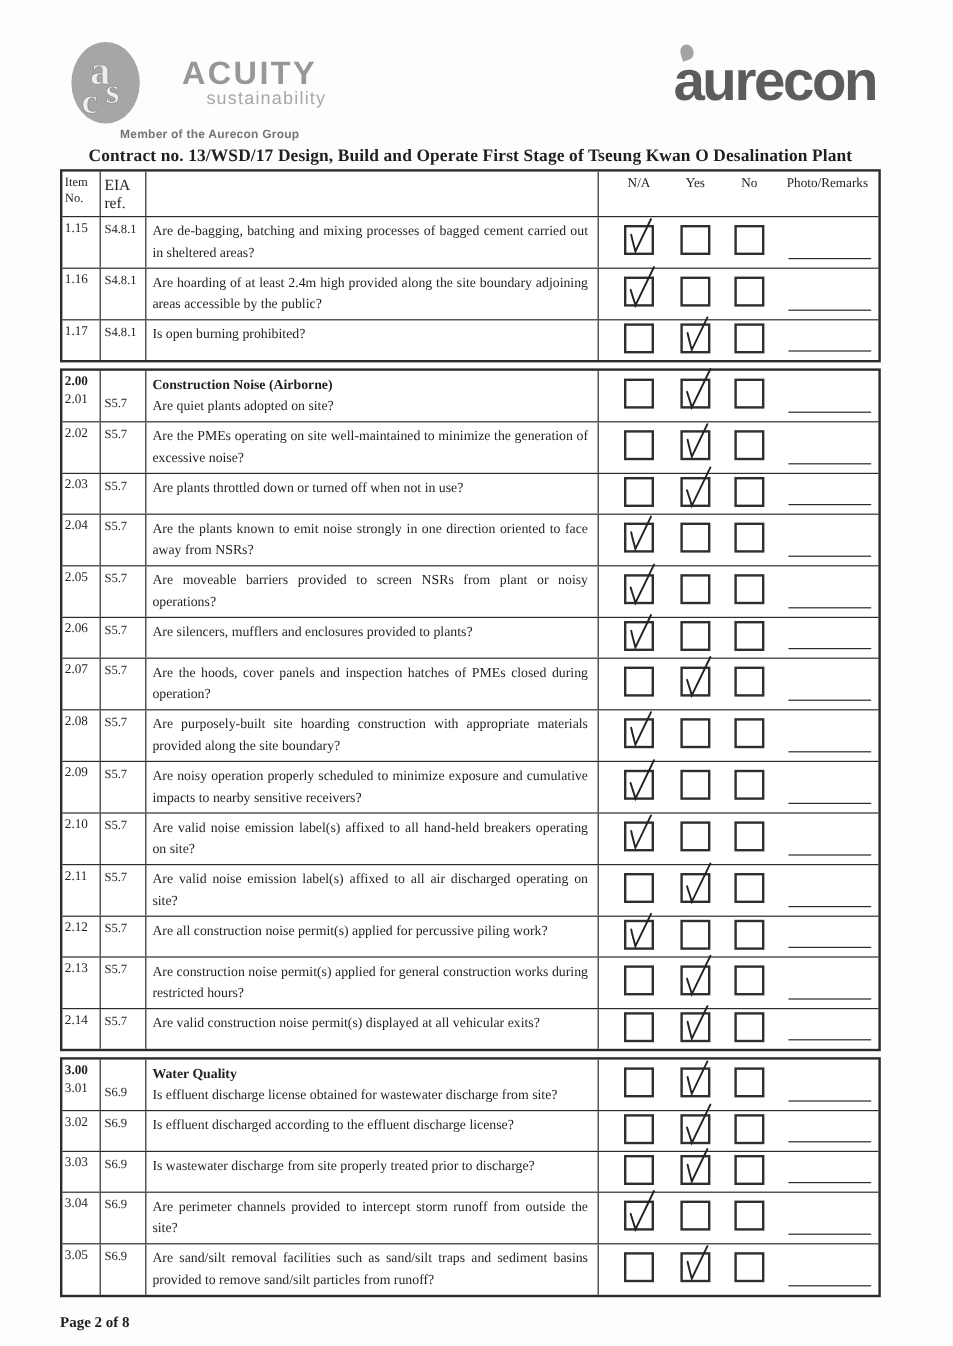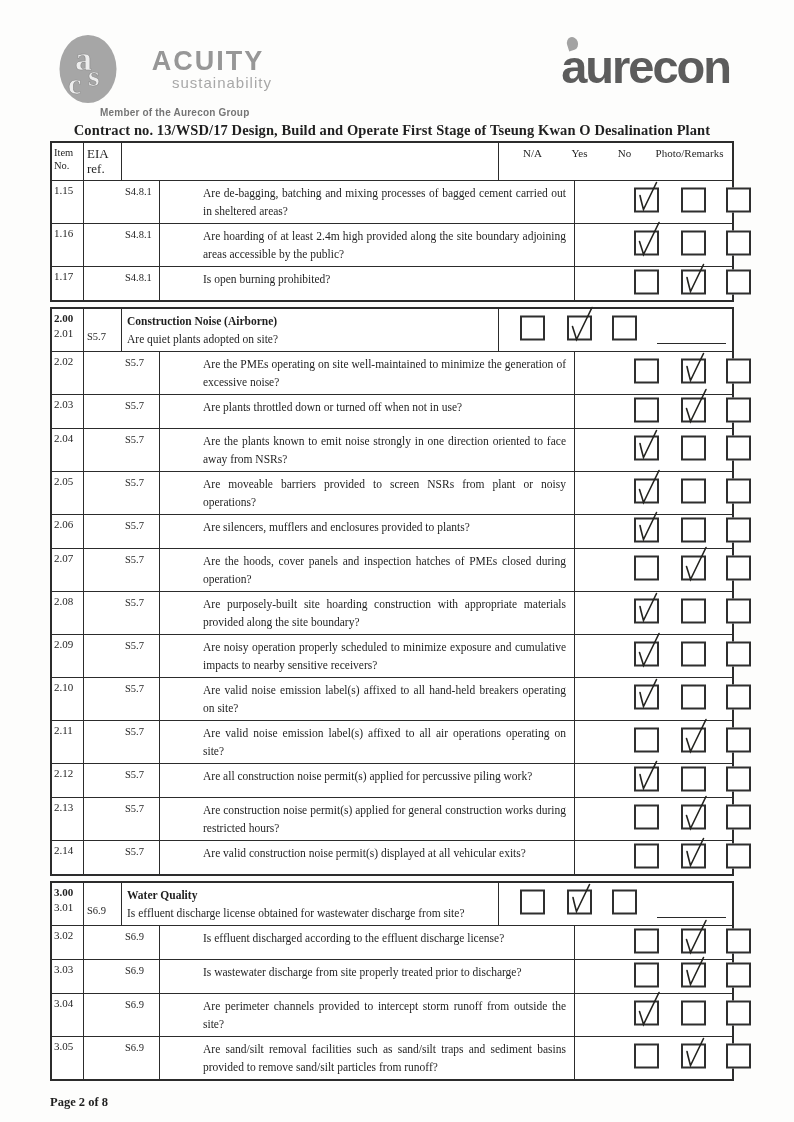--- a/index.html
+++ b/index.html
@@ -28,21 +28,21 @@
   .aurecon-leaf { position: absolute; left: 6px; top: -5px; width: 11px; height: 13px; background: #a3a3a3; border-radius: 60% 60% 60% 0; transform: rotate(-18deg); }
 
   
   .doc-title { text-align: center; font-weight: bold; font-size: 14.5px; margin-top: 2px; letter-spacing: .1px; white-space: nowrap; }
 
   
   .tbl { margin-top: 2px; width: 684px; border-radius: 11px; }
   .block { border: 2px solid #2c2c2c; background: #fff; }
   .block + .block { margin-top: 5px; }
   .row { display: grid; grid-template-columns: 32px 38px 377px 1fr; min-height: 34px; }
-  .row + .row { border-top: 1.5px solid #2c2c2c; gap: 38px; }
+  .row + .row { border-top: 1.5px solid #2c2c2c; }
   .cell { border-right: 1.2px solid #2c2c2c; }
   .c-checks { border-right: none; }
 
   .c-item { font-size: 11px; padding: 2px 1px 2px 2px; line-height: 15px; }
   .sec-no { font-weight: bold; }
   .c-ref { font-size: 10.5px; padding: 3px 1px 2px 3px; line-height: 15px; }
   .section-start .c-ref { padding-top: 20px; }
   .c-q { font-size: 11.5px; padding: 3px 8px 3px 5px; text-align: justify; }
   .qtext { line-height: 18px; }
   .sec-title { font-weight: bold; line-height: 18px; }
@@ -365,21 +365,21 @@
                 <div class="box b2"></div>
                 <div class="rem-line"></div>
               </div>
             </div>
             <div class="row">
               <div class="c-item cell">
                 <div class="inum">2.11</div>
               </div>
               <div class="c-ref cell">S5.7</div>
               <div class="c-q cell">
-                <div class="qtext">Are valid noise emission label(s) affixed to all air operations operating on site?</div>
+                <div class="qtext">Are valid noise emission label(s) affixed to all air discharged operating on site?</div>
               </div>
               <div class="c-checks cell">
                 <div class="box b0"></div>
                 <div class="box b1">
                   <svg class="tick" viewBox="0 0 30 36">
                     <path d="M6.5 20 C8 25, 9.5 29, 10.5 33 L26 1" fill="none" stroke="#23231f" stroke-width="1.6" stroke-linecap="round"></path>
                   </svg>
                 </div>
                 <div class="box b2"></div>
                 <div class="rem-line"></div>

